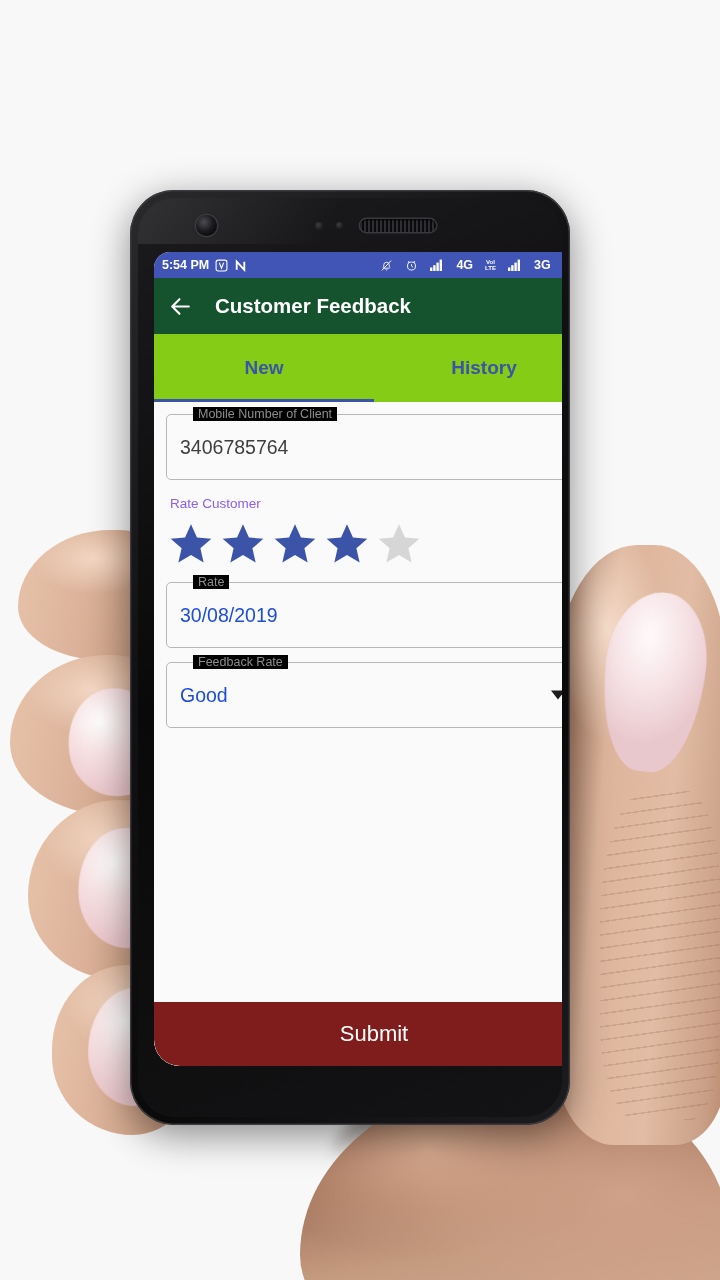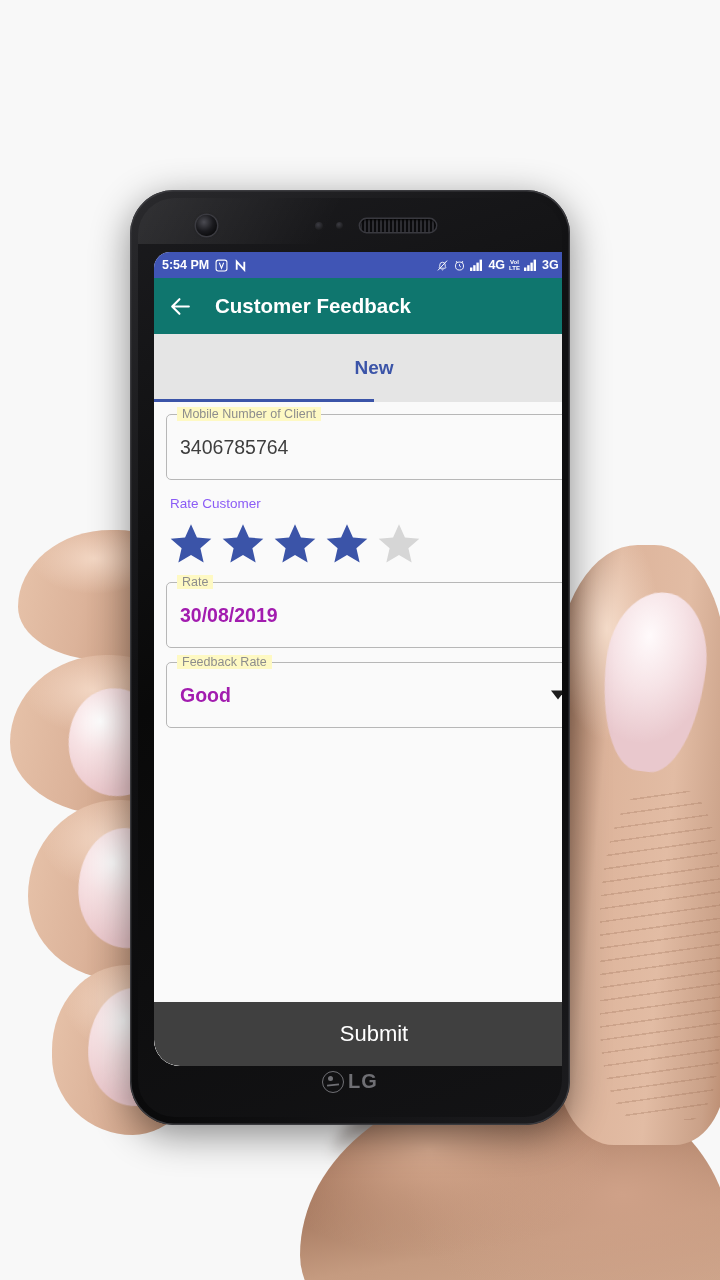--- a/index.html
+++ b/index.html
@@ -151,41 +151,41 @@
     display:flex; flex-direction:column;
   }
 
   
   .statusbar {
     height:26px; flex:0 0 26px; background:#4055b5;
     display:flex; align-items:center; padding:0 8px;
     color:#fff; font-size:12.5px; font-weight:bold;
   }
   .sb-left { display:flex; align-items:center; gap:6px; }
-  .sb-right { margin-left:auto; display:flex; align-items:center; gap:4px;justify-content:space-between; }
+  .sb-right { margin-left:auto; display:flex; align-items:center; gap:12px;justify-content:space-between; }
   .sb-ico { display:flex; align-items:center; }
   .volte { font-size:6px; line-height:6px; font-weight:bold; text-align:center; }
   .batt {
     background:#53c94f; color:#0d3b0c;
     border-radius:6px; padding:1px 4px 0 4px;
     font-size:12px; font-weight:bold;
     border:1.2px solid #e8f5e7;
   }
 
   
   .appbar {
-    flex:0 0 56px; background:#0f766e;
+    flex:0 0 56px; background:#14532d;
     display:flex; align-items:center; padding-left:14px; gap:22px;
   }
   .back-arrow { cursor:pointer; display:flex; }
   .appbar-title { color:#fff; font-size:20.5px; font-weight:bold; }
 
   
   .tabs {
-    flex:0 0 68px; background:#e5e5e5;
+    flex:0 0 68px; background:#84cc16;
     display:flex; position:relative;
   }
   .tab {
     flex:1; display:flex; align-items:center; justify-content:center;
     color:#3b54a8; font-size:19px; font-weight:bold; cursor:pointer;
   }
   .tab-indicator {
     position:absolute; bottom:0; left:0; width:50%; height:2.6px;
     background:#3b54a8;
   }
@@ -203,44 +203,44 @@
     border-radius:5px;
     height:66px;
     margin-bottom:14px;
     background:#fafafa;
     display:flex; align-items:center;
     padding:0 13px;
     cursor:text;
   }
   .field.tall { height:104px; align-items:flex-start; padding-top:16px; }
   .field-label {
-    position:absolute; top:-8px; left:10px;
-    background:#fef9c3; padding:0 5px;
+    position:absolute; top:-8px; left:26px;
+    background:#000000; padding:0 5px;
     font-size:12.5px; color:#8d8d8d;
   }
   .field-value { font-size:19.5px; color:#3e3e3e; }
-  .field-value.dark { color:#a21caf;font-weight:bold; }
+  .field-value.dark { color:#1d4ed8; }
 
   .rate-block { padding:2px 2px 8px 2px; margin-bottom:8px; }
   .rate-label { font-size:13.5px; color:#8b5cf6; margin-bottom:9px; margin-left:2px; }
   .stars { display:flex; gap:6px; }
   .star { cursor:pointer; line-height:0; }
 
   .select-caret {
     position:absolute; right:16px; top:50%; transform:translateY(-50%);
     width:0; height:0;
     border-left:7px solid transparent; border-right:7px solid transparent;
     border-top:9px solid #1c1c1c;
     cursor:pointer;
   }
 
   
   .submit {
     position:absolute; left:0; right:0; bottom:0;
-    height:64px; background:#404040;
+    height:64px; background:#7f1d1d;
     color:#fff; font-size:22px;
     display:flex; align-items:center; justify-content:center;
     cursor:pointer;
     border-radius:0 0 26px 26px;
   }
 </style>
 </head>
 <body>
 
 <div class="hand-layer">
@@ -262,24 +262,20 @@
 
 <div class="phone">
   <div class="phone-glass">
     <div class="glass-sheen"></div>
 
     <div class="cam"></div>
     <div class="sensor" id="sensor-a"></div>
     <div class="sensor" id="sensor-b"></div>
     <div class="speaker"></div>
 
-    <div class="lg-logo">
-      <span class="lg-mark"></span>
-      <span>LG</span>
-    </div>
 
     <div class="screen">
 
       <div class="statusbar">
         <div class="sb-left">
           <span>5:54 PM</span>
           <span class="sb-ico">
             <svg width="13" height="13" viewBox="0 0 24 24">
               <rect x="2" y="2" width="20" height="20" rx="4" fill="none" stroke="#fff" stroke-width="2"></rect>
               <path d="M8 7 L12 17 L16 7" fill="none" stroke="#fff" stroke-width="2"></path>
@@ -338,20 +334,23 @@
           <svg width="25" height="25" viewBox="0 0 24 24">
             <path d="M20 12 H5 M11 5 L4 12 L11 19" fill="none" stroke="#fff" stroke-width="2" stroke-linecap="round" stroke-linejoin="round"></path>
           </svg>
         </span>
         <span class="appbar-title">Customer Feedback</span>
       </div>
 
       <div class="tabs">
         <div class="tab">
           <span>New</span>
+        </div>
+        <div class="tab">
+          <span>History</span>
         </div>
         <div class="tab-indicator"></div>
       </div>
 
       <div class="form">
 
         <div class="field">
           <span class="field-label">Mobile Number of Client</span>
           <span class="field-value">3406785764</span>
         </div>

